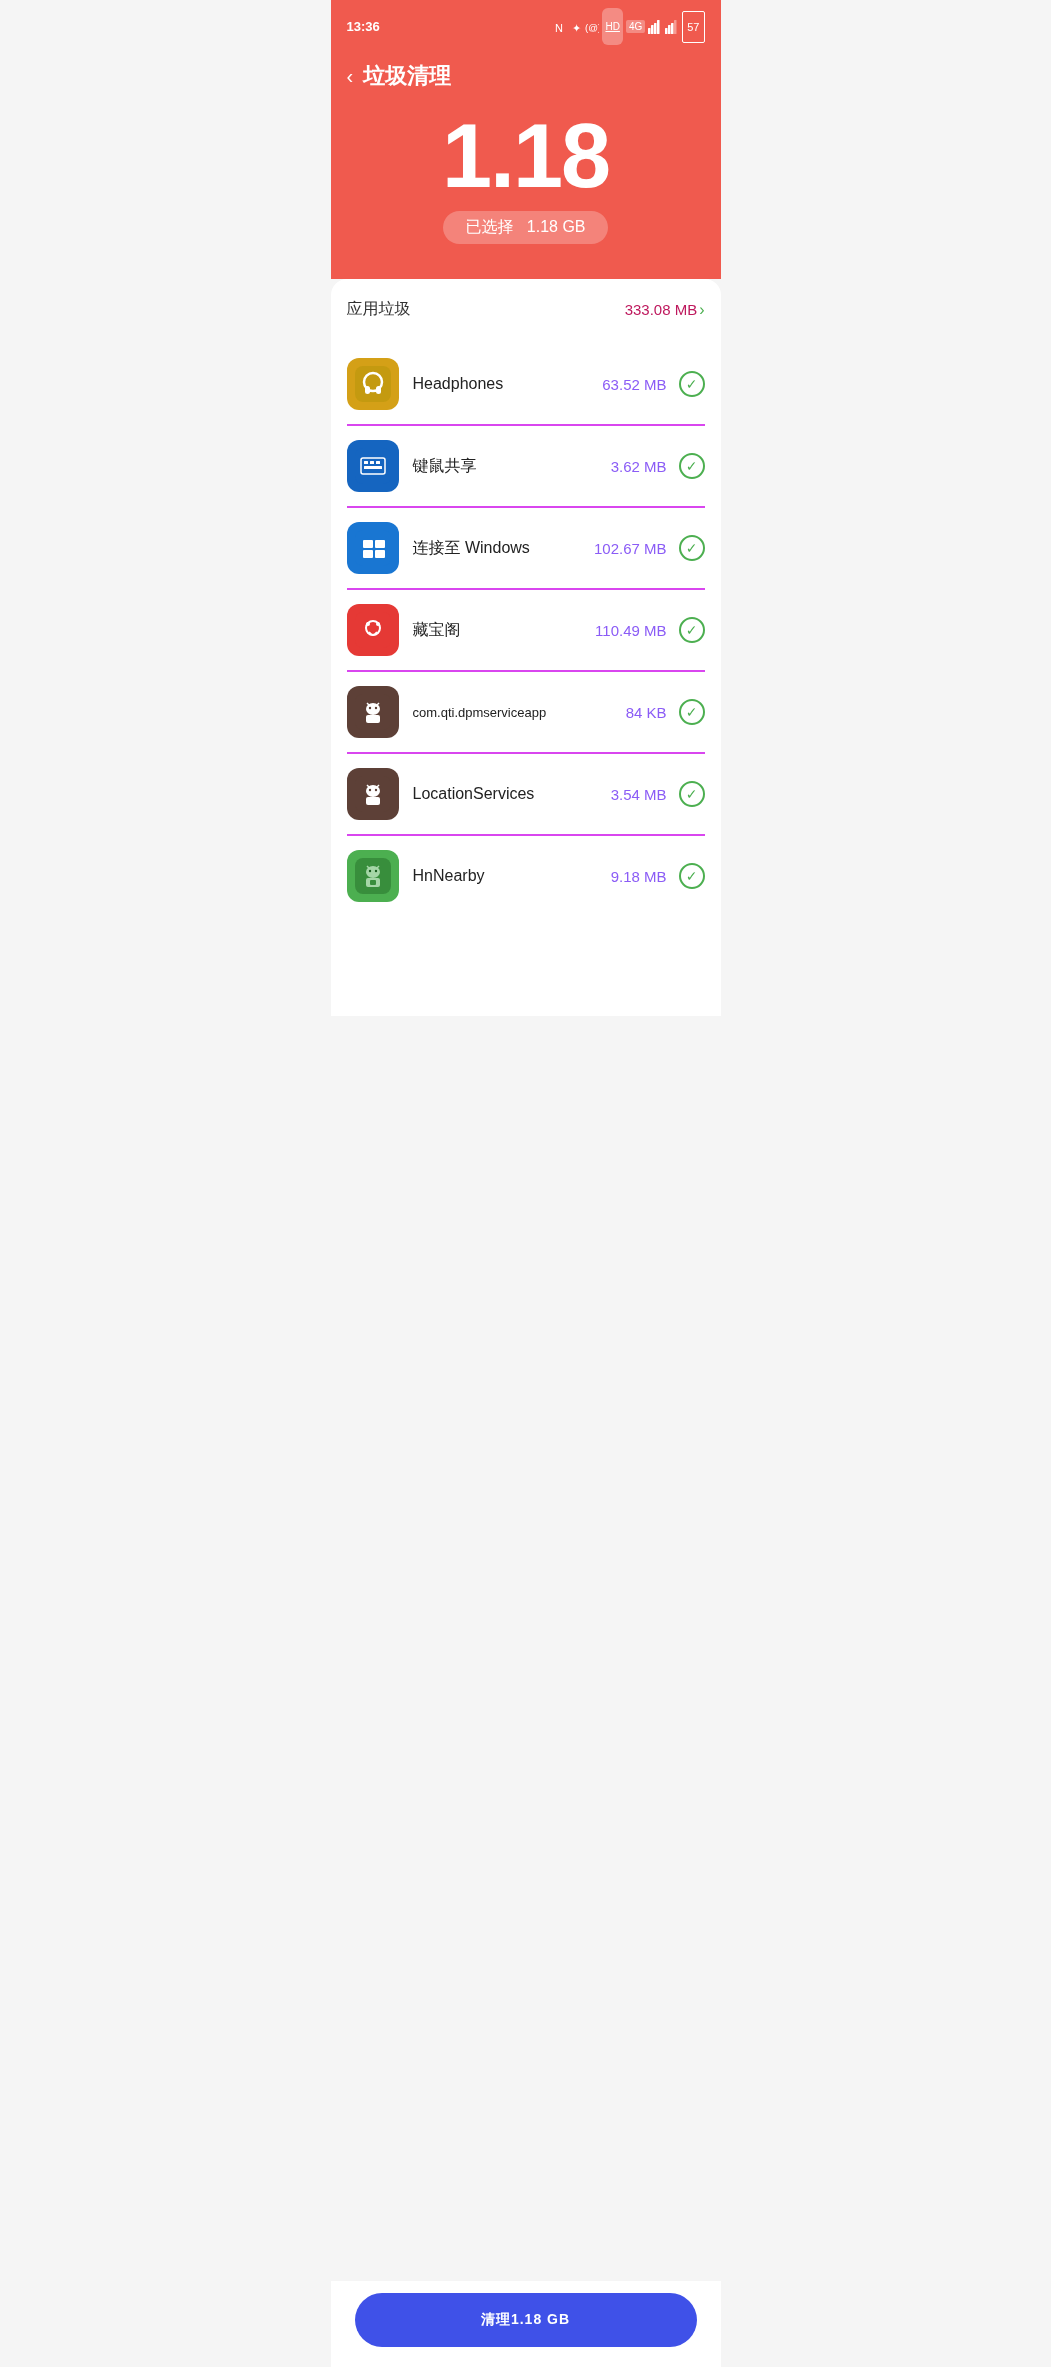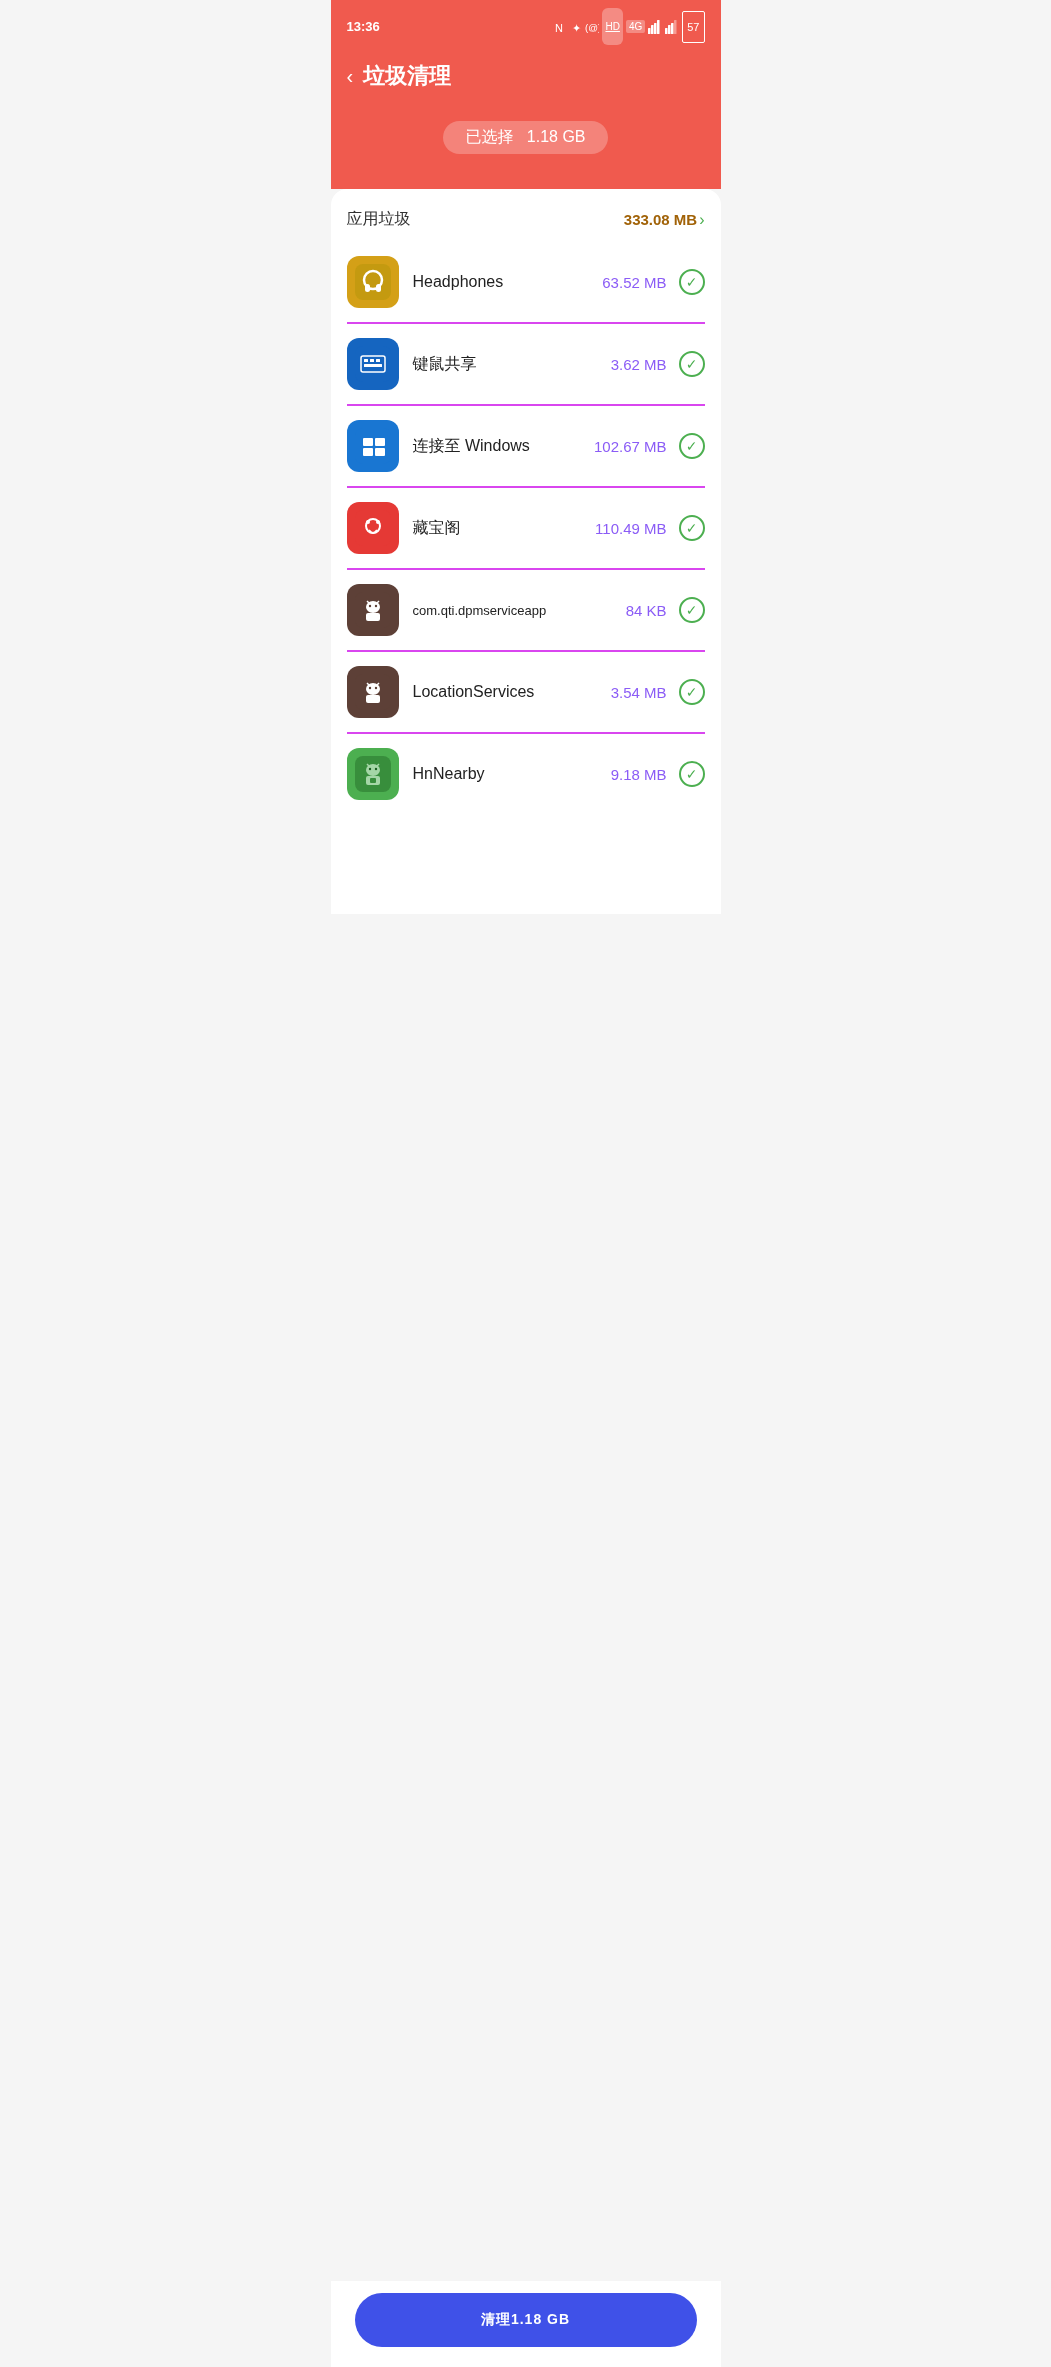--- a/index.html
+++ b/index.html
@@ -78,31 +78,31 @@
       margin-top: 0;
       padding: 20px 16px 100px;
       min-height: 600px;
     }
 
     
     .section-header {
       display: flex;
       justify-content: space-between;
       align-items: center;
-      margin-bottom: 12px;
+      margin-bottom: 24px;
     }
     .section-title {
       font-size: 16px;
       color: #333;
       font-weight: 400;
     }
     .section-size {
       font-size: 15px;
-      color: #a16207;
-      font-weight: 700;
+      color: #be185d;
+      font-weight: 400;
     }
     .section-chevron {
       font-size: 16px;
       color: #4caf50;
       margin-left: 2px;
     }
 
     
     .app-list { display: flex; flex-direction: column; gap: 0; }
     .app-item {
@@ -262,20 +262,21 @@
     <span style="font-size:11px;border:1.5px solid white;padding:9px 4px;border-radius:2px;position:relative;">57</span>
   </div>
 </div>
 
 <div class="header">
   <span class="back-arrow">‹</span>
   <span class="header-title">垃圾清理</span>
 </div>
 
 <div class="hero">
+  <div class="hero-number">1.18</div>
   <div class="hero-badge">
     <span>已选择</span>
     &nbsp;
     <span>1.18 GB</span>
   </div>
 </div>
 
 <div class="content">
 
   <div class="section-header">

